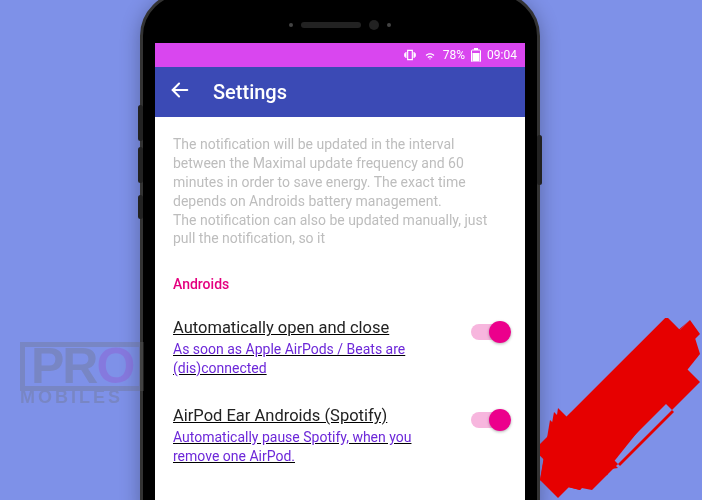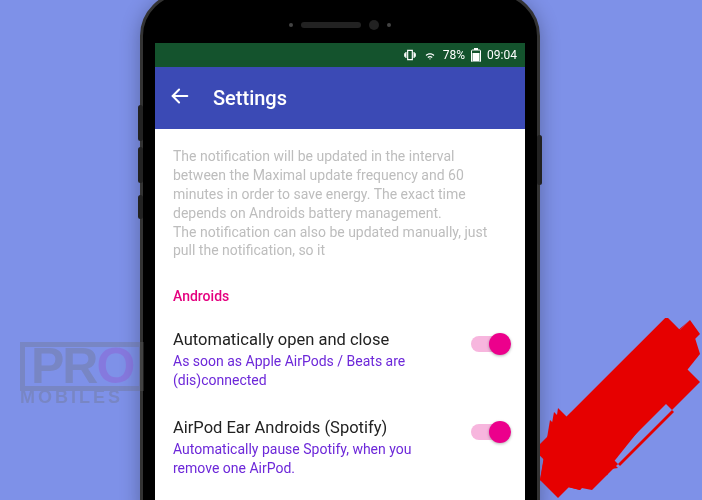--- a/index.html
+++ b/index.html
@@ -49,31 +49,31 @@
   .dot { width: 4px; height: 4px; background: #444; border-radius: 50%; }
   .screen {
     position: absolute;
     left: 0; right: 0; top: 36px; bottom: 0;
     background: #fff;
     display: flex;
     flex-direction: column;
   }
   .statusbar {
     height: 24px;
-    background: #14532d;
+    background: #d946ef;
     display: flex;
     align-items: center;
     justify-content: flex-end;
     padding: 0 8px;
     color: #fff;
     font-size: 12px;
     gap: 6px;
   }
   .appbar {
-    height: 62px;
+    height: 50px;
     background: #3b4ab5;
     display: flex;
     align-items: center;
     padding: 0 14px;
     gap: 22px;
     color: #fff;
   }
   .appbar .title {
     font-size: 20px;
     font-weight: 500;
@@ -93,20 +93,21 @@
   }
   .section-header {
     color: #e4007f;
     font-size: 14px;
     font-weight: 500;
     margin-bottom: 16px;
   }
   .setting-row {
     position: relative;
     padding: 10px 56px 18px 0;
+    text-decoration: underline;
   }
   .setting-title {
     color: #222;
     font-size: 16.5px;
     font-weight: 400;
     margin-bottom: 3px;
   }
   .setting-sub {
     color: #6d28d9;
     font-size: 14px;

